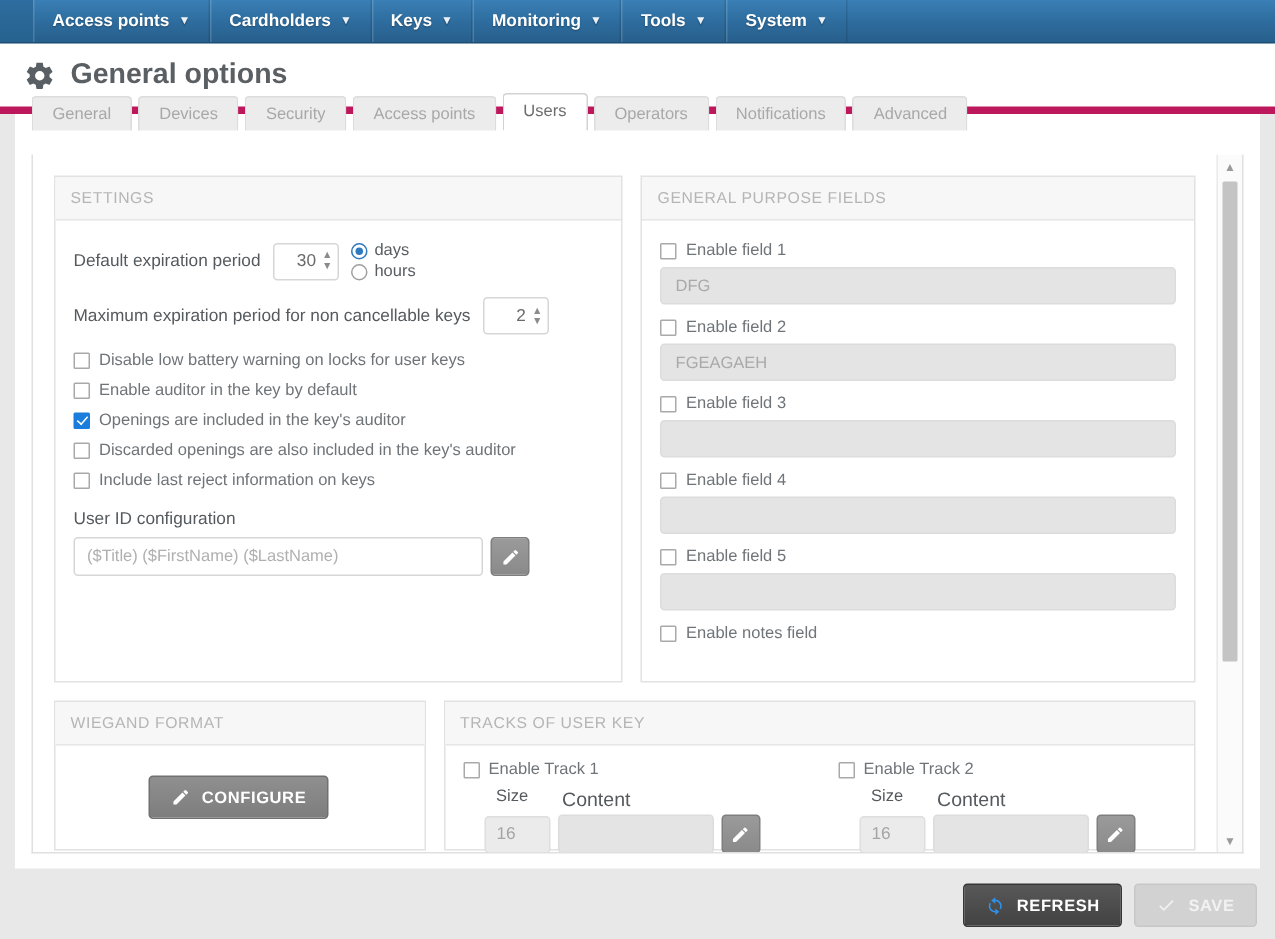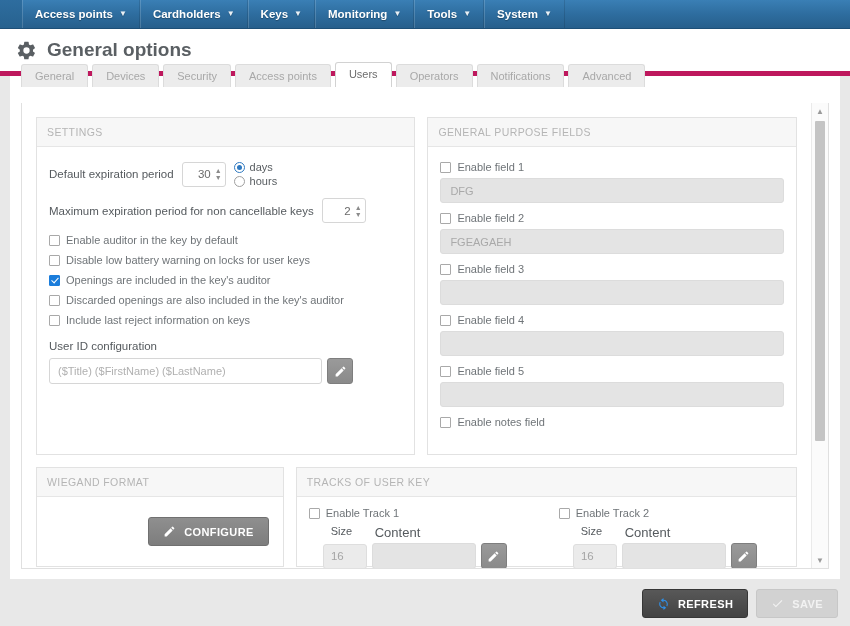--- a/index.html
+++ b/index.html
@@ -433,25 +433,25 @@
                 <input type="text" value="2" style="">
                 <span class="spin-btns">
                   <span>▲</span>
                   <span>▼</span>
                 </span>
               </span>
             </div>
 
             <div class="cbline">
               <span class="cb"></span>
-              <span class="cbtext">Enable auditor in the key by default</span>
+              <span class="cbtext">Disable low battery warning on locks for user keys</span>
             </div>
             <div class="cbline">
               <span class="cb"></span>
-              <span class="cbtext">Disable low battery warning on locks for user keys</span>
+              <span class="cbtext">Enable auditor in the key by default</span>
             </div>
             <div class="cbline">
               <span class="cb on"></span>
               <span class="cbtext">Openings are included in the key's auditor</span>
             </div>
             <div class="cbline">
               <span class="cb"></span>
               <span class="cbtext">Discarded openings are also included in the key's auditor</span>
             </div>
             <div class="cbline">
@@ -522,21 +522,21 @@
             </div>
 
           </div>
         </div>
       </div>
 
       <div class="row" style="margin-top:12px">
 
         <div class="panel panel-wiegand">
           <div class="panel-head">WIEGAND FORMAT</div>
-          <div class="panel-body" style="display:flex;align-items:center;justify-content:flex-end;padding-right:14px">
+          <div class="panel-body" style="display:flex;align-items:center;justify-content:center;padding-right:14px">
             <span class="configure-btn">
               <svg viewBox="0 0 24 24">
                 <path fill="#ffffff" d="M3 17.25V21h3.75L17.81 9.94l-3.75-3.75L3 17.25zM20.71 7.04a1 1 0 0 0 0-1.41l-2.34-2.34a1 1 0 0 0-1.41 0l-1.83 1.83 3.75 3.75 1.83-1.83z"></path>
               </svg>
               <span>CONFIGURE</span>
             </span>
           </div>
         </div>
 
         <div class="panel panel-tracks">

